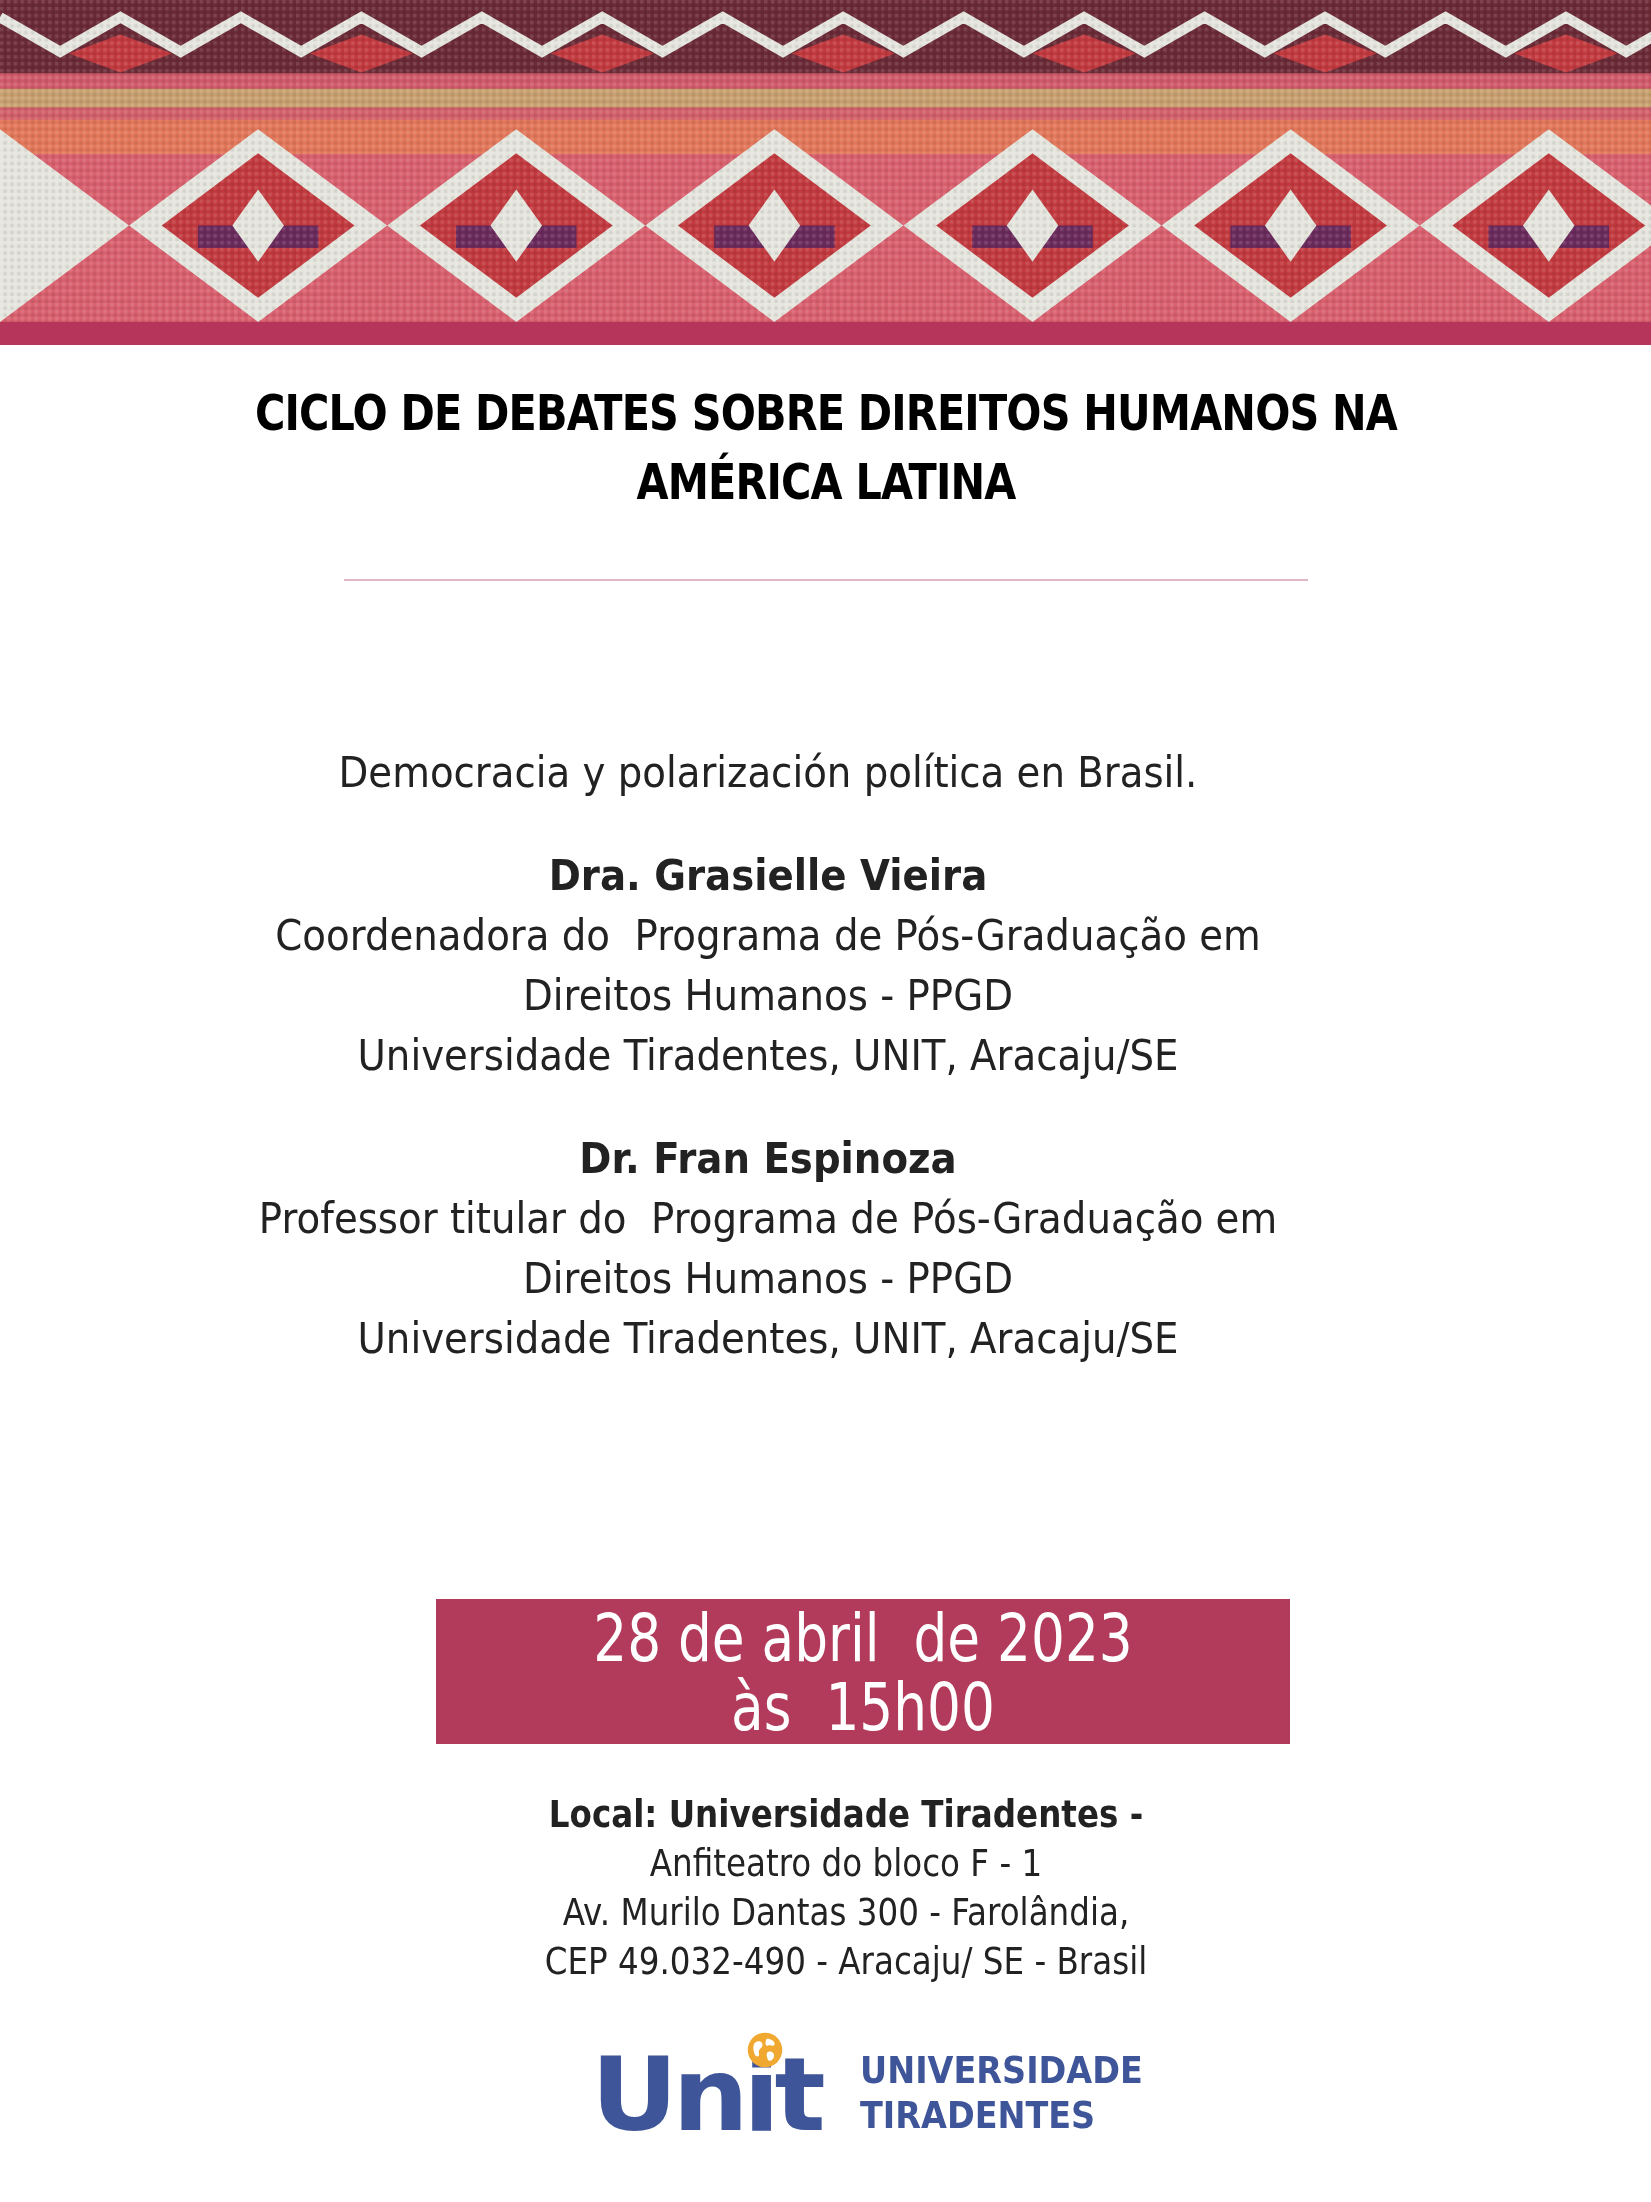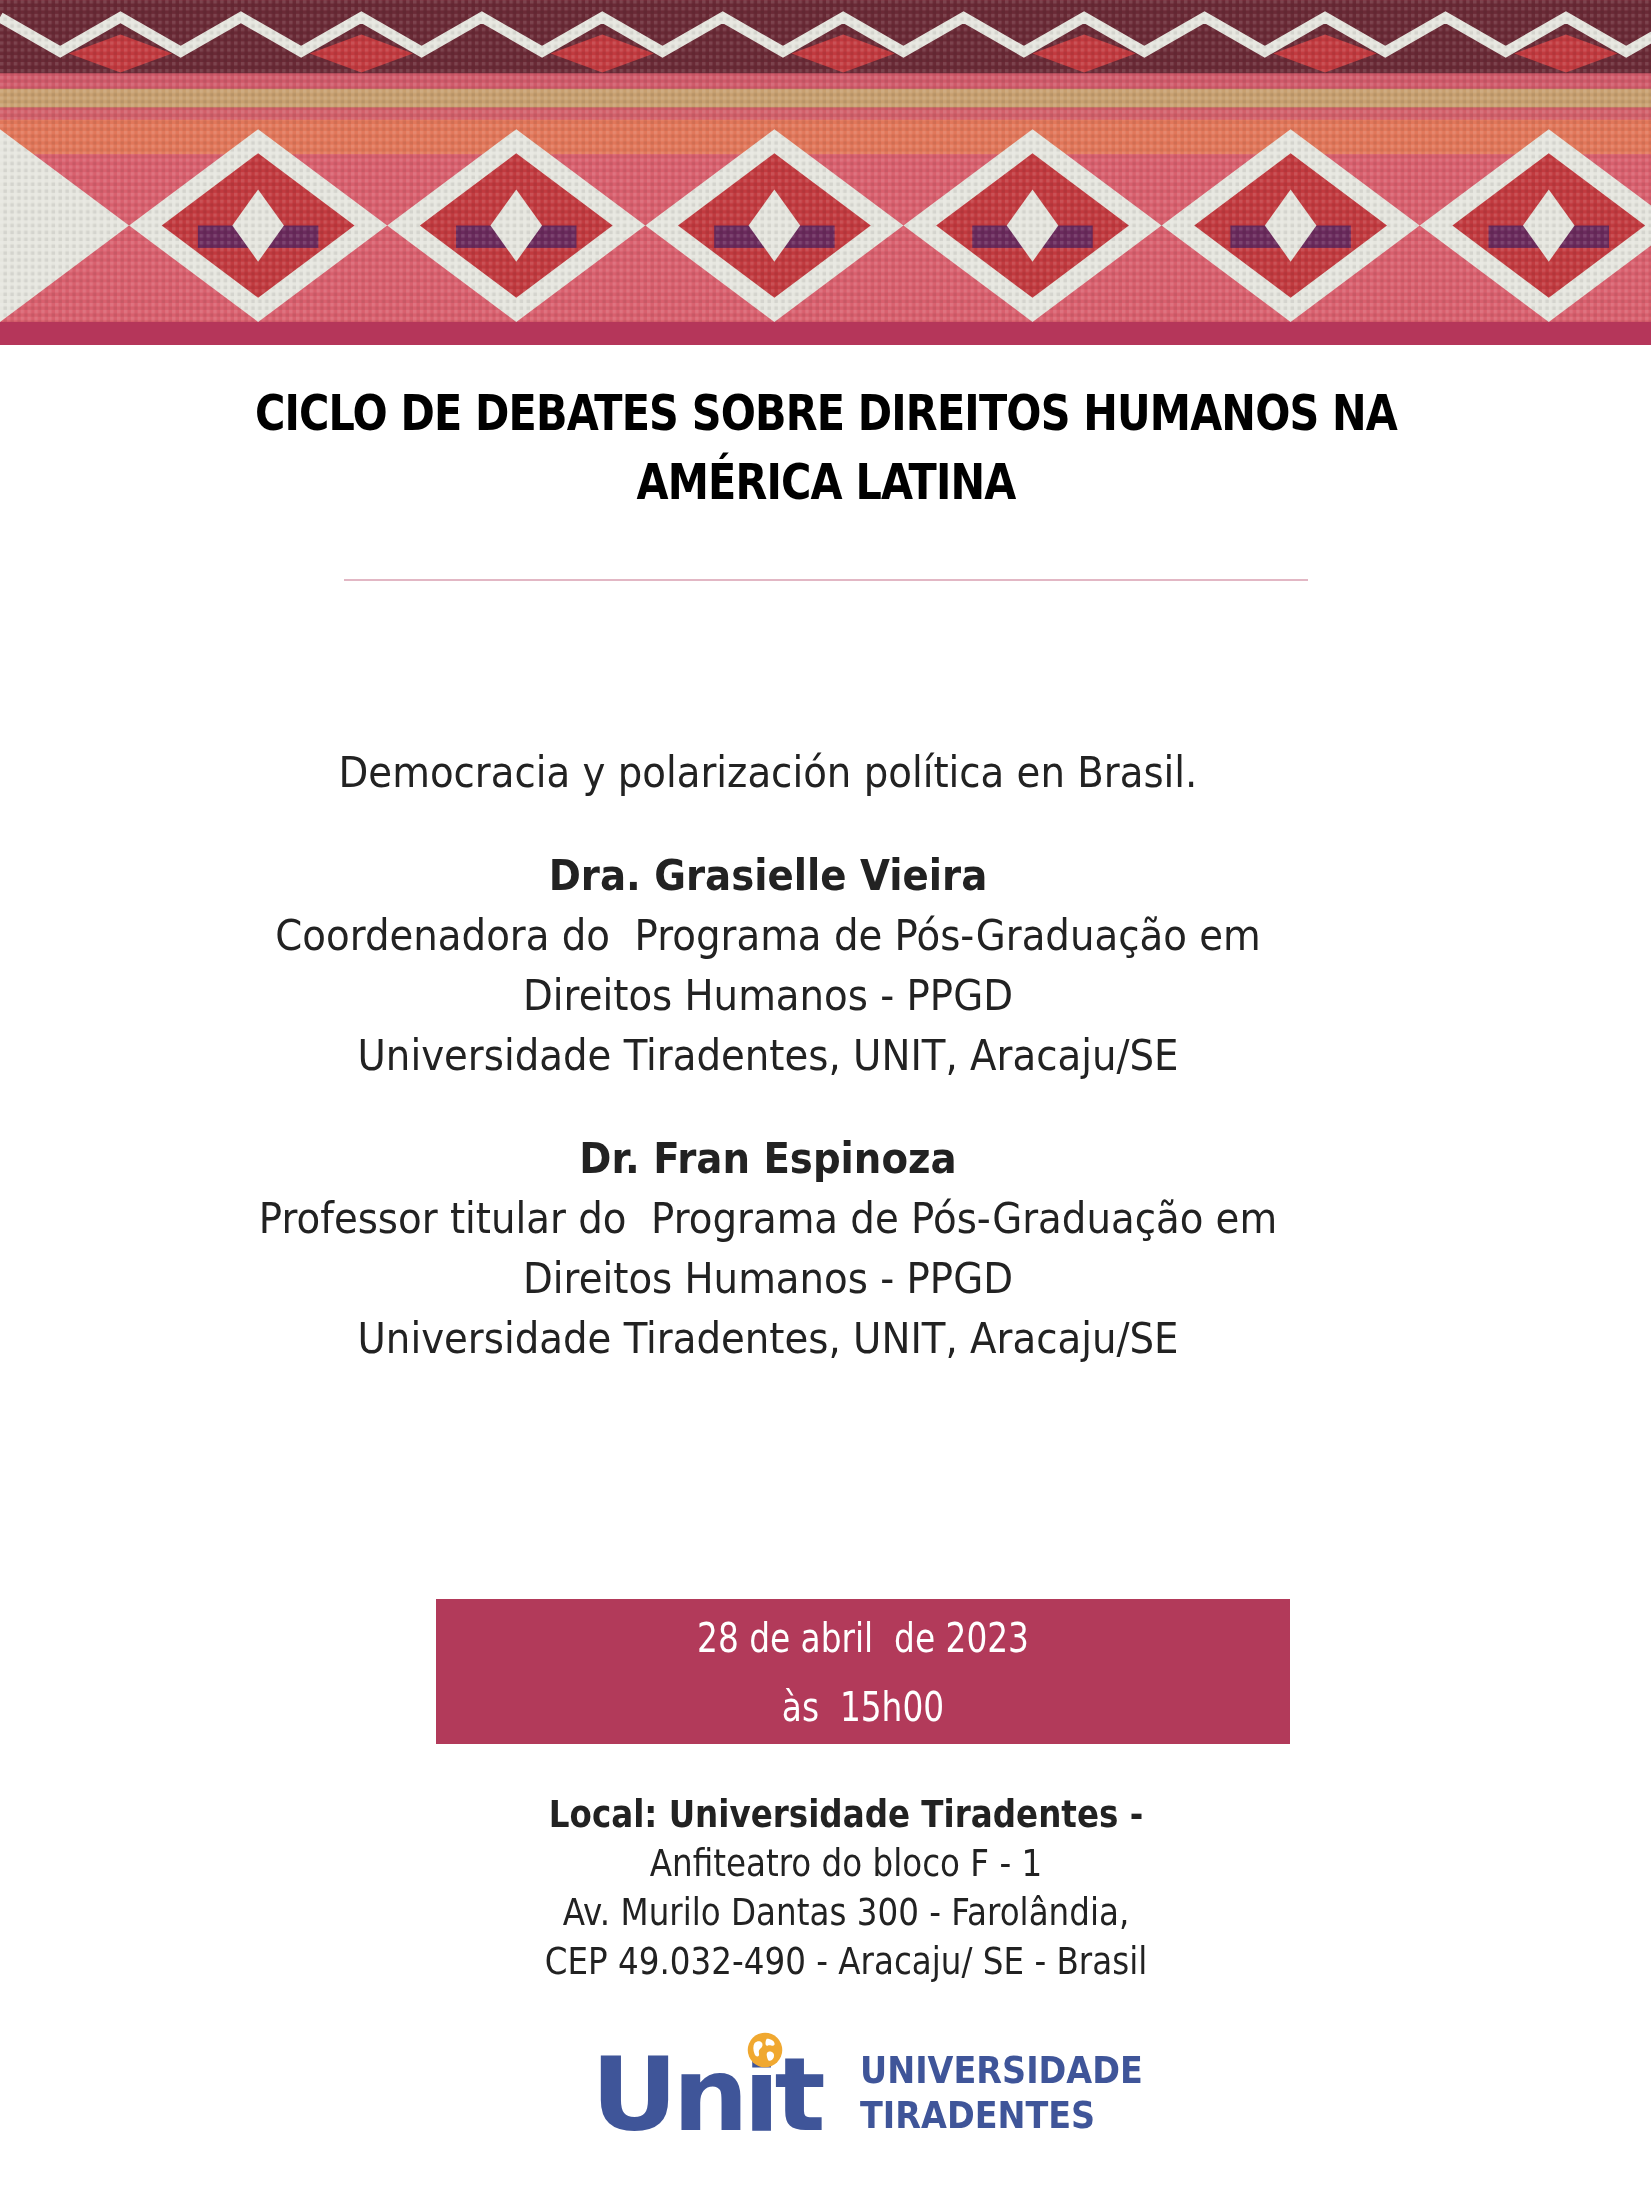--- a/index.html
+++ b/index.html
@@ -17,21 +17,21 @@
 
     .divider { position: absolute; left: 344px; top: 579px; width: 964px; height: 1.7px; background: #e2b7c4; }
 
     .content { position: absolute; left: 0; top: 742px; width: 1536px; text-align: center;
       font-size: 43px; line-height: 60px; color: #222; }
     .content .line { display: block; transform: scaleX(0.9); white-space: pre; }
     .content .bold { font-weight: bold; }
     .gap { display: block; height: 43px; }
 
     .datebox { position: absolute; left: 436px; top: 1599px; width: 854px; height: 145px; background: #b23a5a;
-      color: #ffffff; text-align: center; font-size: 40px; line-height: 69px; padding-top: 5.2px; }
+      color: #ffffff; text-align: center; font-size: 65px; line-height: 69px; padding-top: 5.2px; }
     .datebox .line { display: block; transform: scaleX(0.82); white-space: pre; }
 
     .location { position: absolute; left: 0; top: 1790px; width: 1652px; text-align: center;
       font-size: 37px; line-height: 49px; color: #222; margin-left: 20px; }
     .location .line { display: block; transform: scaleX(0.88); white-space: pre; }
     .location .bold { font-weight: bold; }
 
     .logo { position: absolute; left: 591px; top: 2031px; width: 585px; height: 112px; }
     .logo-unit { position: absolute; left: 0; top: 15.5px; font-family: "DejaVu Sans", sans-serif; font-weight: bold;
       font-size: 102px; line-height: 95px; color: #3f5599; letter-spacing: -5.2px; transform: scaleX(1.05); transform-origin: left; }

